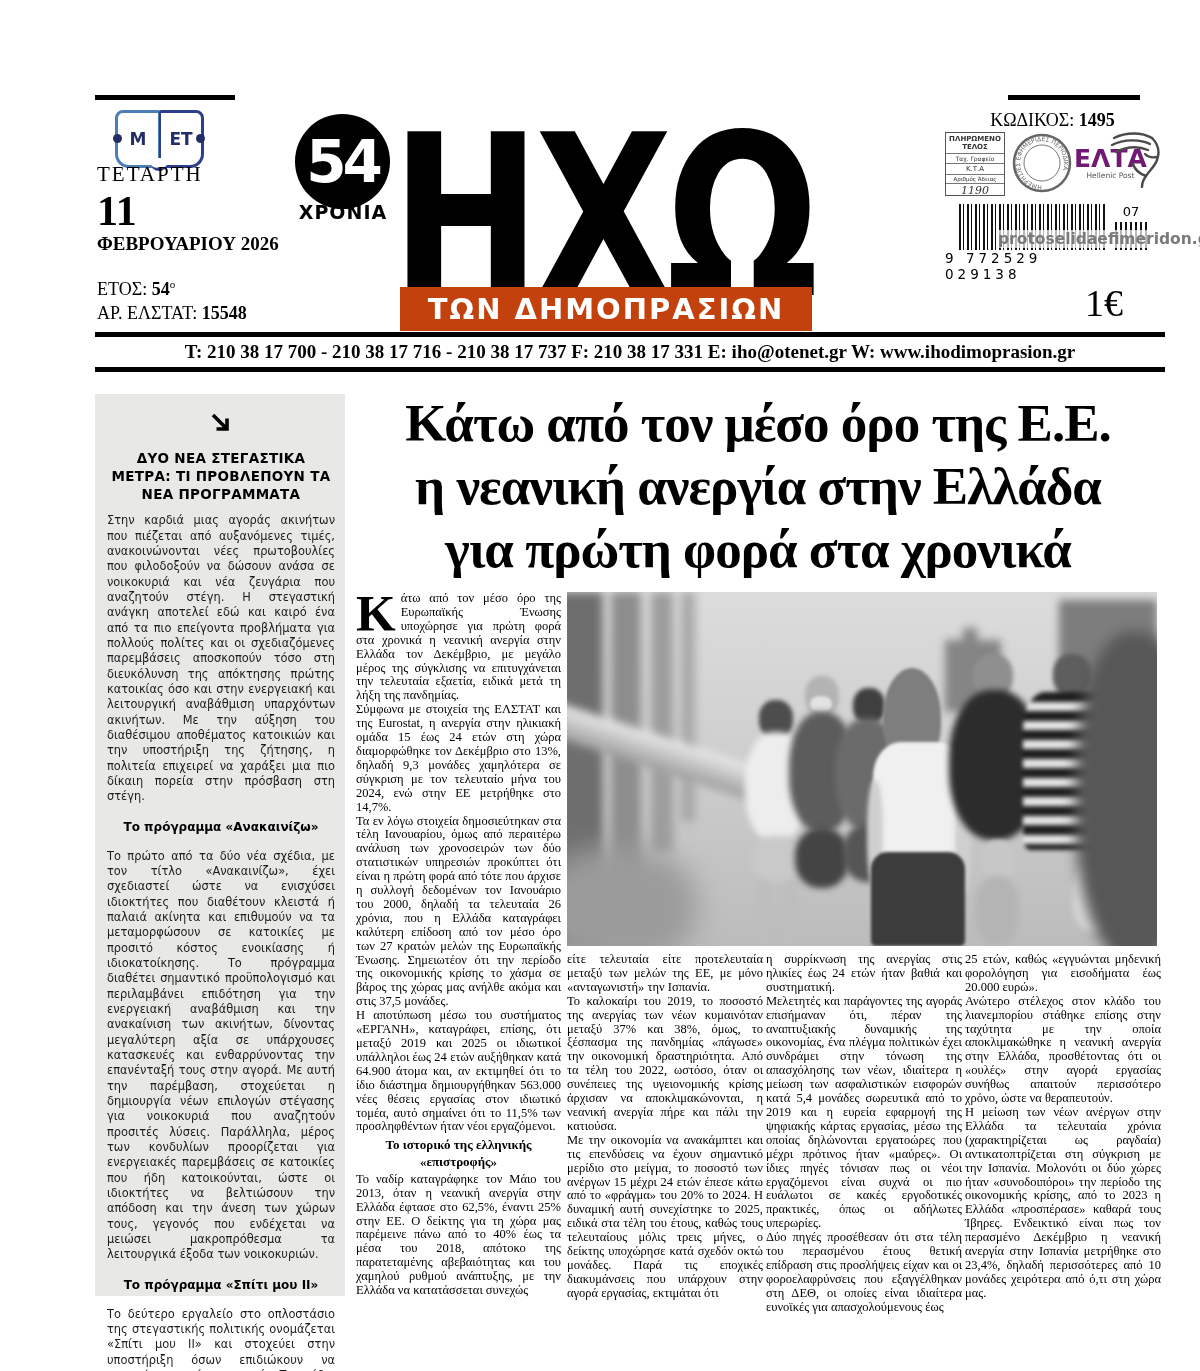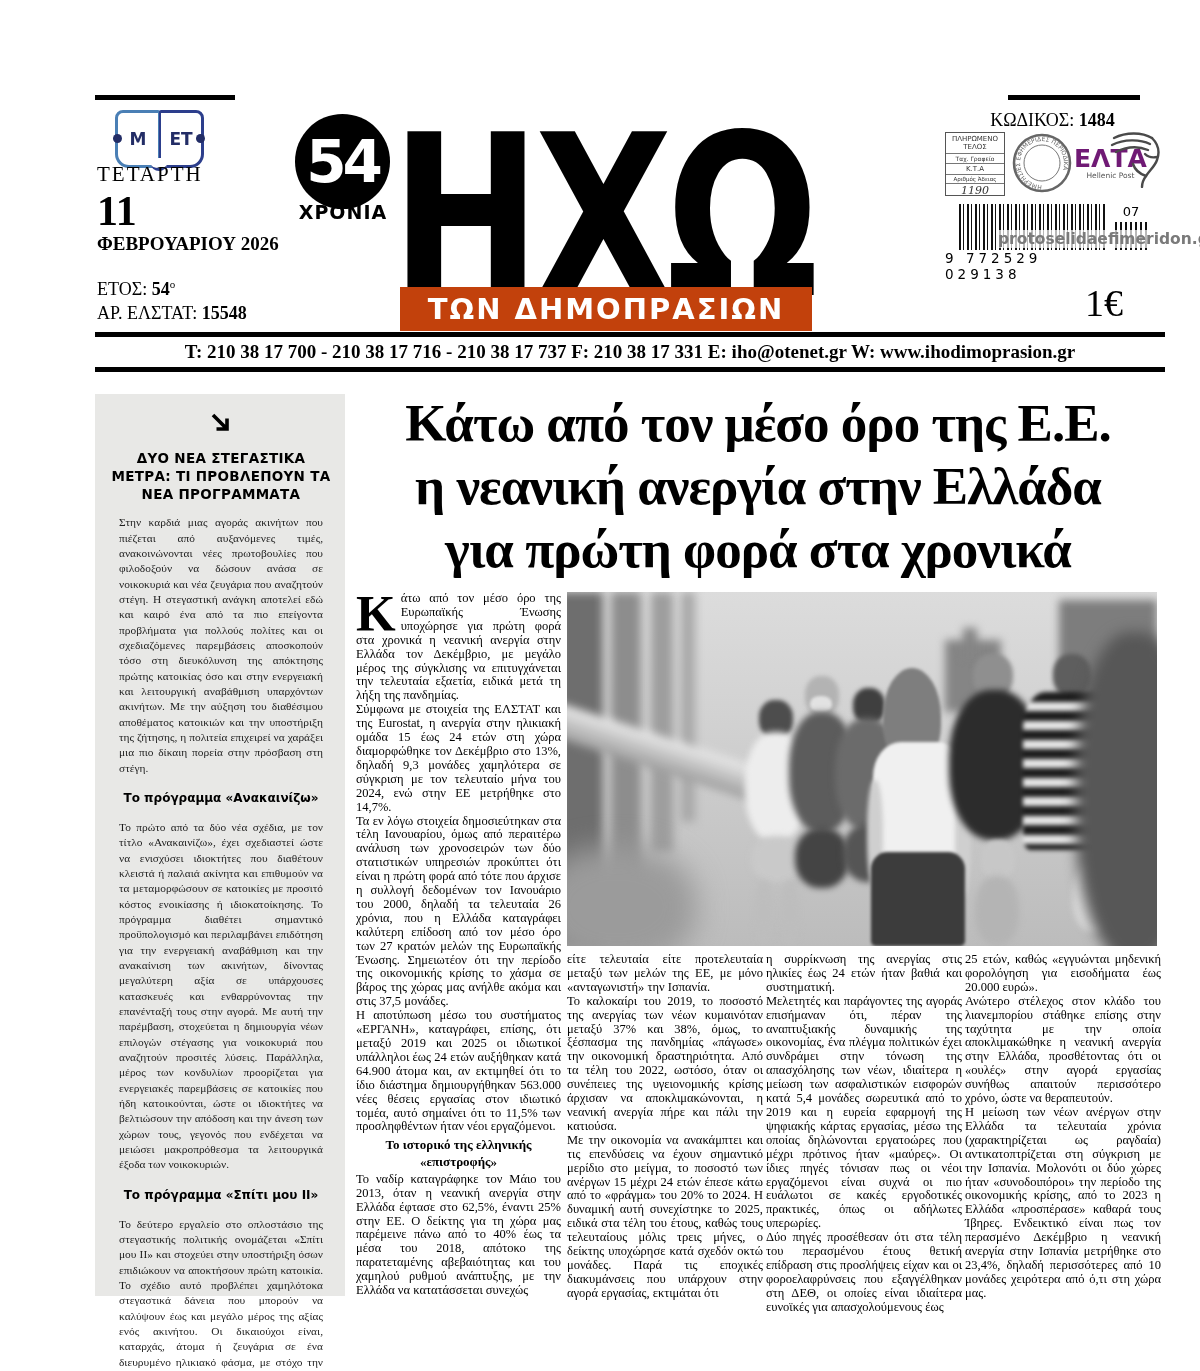--- a/index.html
+++ b/index.html
@@ -37,21 +37,21 @@
          letter-spacing:-8px;transform:scaleX(0.8);transform-origin:left bottom;}
   .subtitle-box{left:400px;top:287px;width:412px;height:44px;background:#c2410c;z-index:3;
                 display:flex;align-items:center;justify-content:center;}
   .subtitle-box span{color:#fff;font-family:"DejaVu Sans",sans-serif;font-weight:bold;font-size:29px;letter-spacing:2px;}
 
   
   .kodikos{left:940px;top:110px;width:225px;text-align:center;font-size:18px;}
   .kodikos b{font-weight:bold;}
   .paid-stamp{left:945px;top:132px;width:58px;height:62px;border:1px solid #555;font-family:"DejaVu Sans",sans-serif;
               color:#333;text-align:center;}
-  .paid-stamp .r1{font-size:7px;font-weight:normal;border-bottom:1px solid #777;padding:2px 0;}
+  .paid-stamp .r1{font-size:7px;font-weight:bold;border-bottom:1px solid #777;padding:2px 0;}
   .paid-stamp .r2{font-size:6px;border-bottom:1px solid #777;padding:1px 0;}
   .paid-stamp .r3{font-size:7px;border-bottom:1px solid #777;padding:1px 0;}
   .paid-stamp .r4{font-size:5.5px;border-bottom:1px solid #777;padding:1px 0;}
   .paid-stamp .r5{font-size:11px;font-family:"DejaVu Serif",serif;font-style:italic;}
   .round-stamp{left:1012px;top:133px;width:60px;height:60px;}
   .elta-text{left:1074px;top:146px;text-align:center;color:#333;}
   .elta-text .n{font-family:"DejaVu Sans",sans-serif;font-weight:bold;font-size:25px;line-height:1;color:#701a75;}
   .elta-text .s{font-family:"DejaVu Sans",sans-serif;font-size:7.5px;color:#555;}
   .horse{left:1108px;top:130px;}
 
@@ -68,21 +68,21 @@
 
   
   .rule{background:#000;left:95px;width:1070px;height:5px;}
   .contact{left:95px;top:341px;width:1070px;text-align:center;font-weight:bold;font-size:19px;}
 
   
   .sidebar{left:95px;top:394px;width:250px;height:902px;background:#e8e8e6;box-sizing:border-box;
            padding:16px 10px 10px 12px;font-family:"DejaVu Sans",sans-serif;}
   .sb-arrow{text-align:center;margin-bottom:10px;}
   .sb-title{font-weight:bold;font-size:13.5px;line-height:1.32;text-align:center;letter-spacing:.3px;margin:0 4px 10px 4px;}
-  .sidebar .para{font-size:11.4px;line-height:1.345;text-align:justify;color:#1c1c1c;margin:12px;font-family:Liberation Serif, serif;}
+  .sidebar .para{font-size:11.4px;line-height:1.345;text-align:justify;color:#1c1c1c;margin:0;}
   .sidebar .subhead{font-size:12px;font-weight:bold;text-align:center;margin:15px 0;}
 
   
   .headline{left:358px;top:392px;width:800px;text-align:center;font-weight:bold;
             font-size:53px;line-height:63px;letter-spacing:-1px;}
   .col{font-size:12.5px;line-height:13.9px;text-align:justify;}
   .col .para{margin:0;}
   .col .subhead{font-size:13px;font-weight:bold;text-align:center;line-height:1.25;margin:3px 0;}
   .col1{left:356px;top:592px;width:205px;}
   .col2{left:567px;top:953px;width:196px;}
@@ -129,21 +129,21 @@
 
   <div class="abs circ54">54</div>
   <div class="abs xronia">ΧΡΟΝΙΑ</div>
   <div class="abs brand">ΗΧΩ</div>
   <div class="abs subtitle-box">
     <span>ΤΩΝ ΔΗΜΟΠΡΑΣΙΩΝ</span>
   </div>
 
   <div class="abs kodikos">
     <span>ΚΩΔΙΚΟΣ:</span>
-    <b>1484</b>
+    <b>1495</b>
   </div>
   <div class="abs paid-stamp">
     <div class="r1"><span>ΠΛΗΡΩΜΕΝΟ</span><br><span>ΤΕΛΟΣ</span></div>
     <div class="r2">Ταχ. Γραφείο</div>
     <div class="r3">Κ.Τ.Α</div>
     <div class="r4">Αριθμός Άδειας</div>
     <div class="r5">1190</div>
   </div>
   <div class="abs round-stamp">
     <svg width="60" height="60" viewBox="0 0 60 60">

